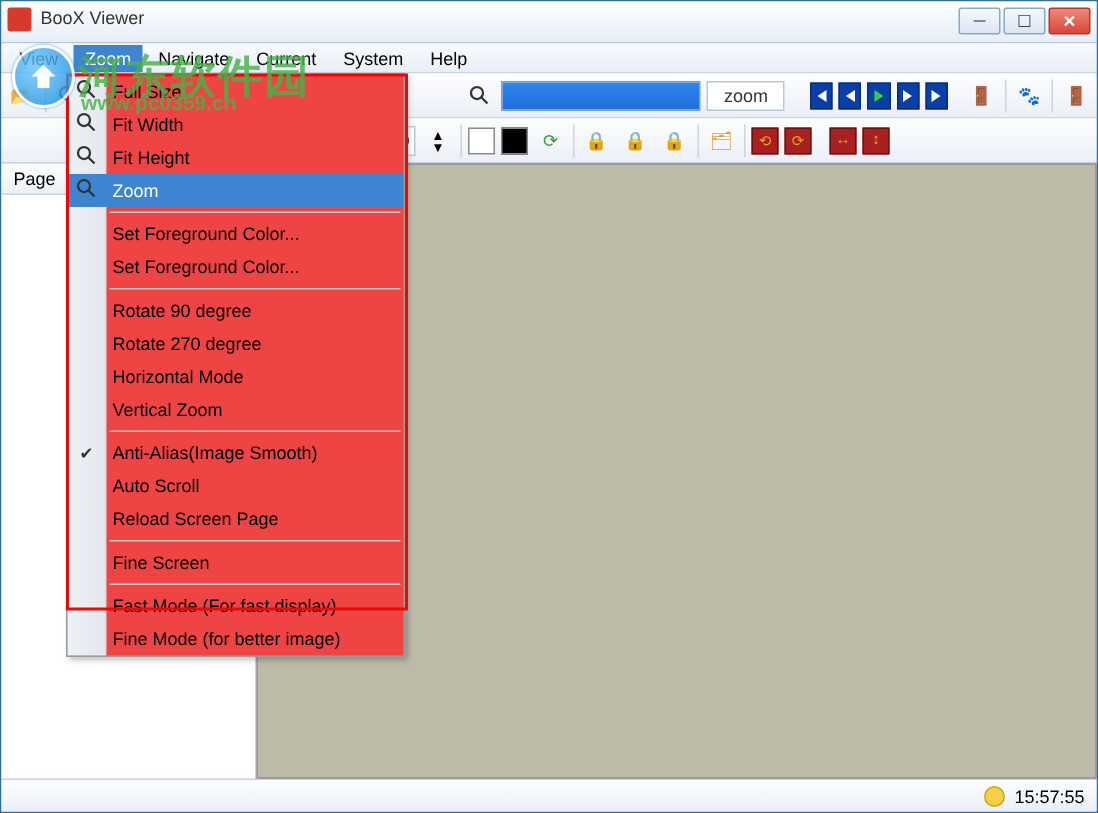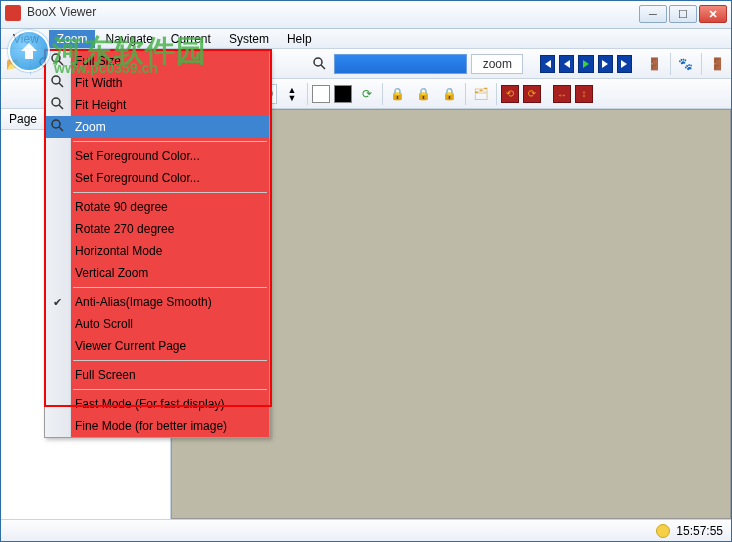--- a/index.html
+++ b/index.html
@@ -279,25 +279,25 @@
       </div>
       <div class="dd-sep"></div>
       <div class="dd-item">
         <span class="check">✔</span>
         <span>Anti-Alias(Image Smooth)</span>
       </div>
       <div class="dd-item">
         <span>Auto Scroll</span>
       </div>
       <div class="dd-item">
-        <span>Viewer Current Page</span>
-      </div>
-      <div class="dd-sep"></div>
-      <div class="dd-item">
-        <span>Full Screen</span>
+        <span>Reload Screen Page</span>
+      </div>
+      <div class="dd-sep"></div>
+      <div class="dd-item">
+        <span>Fine Screen</span>
       </div>
       <div class="dd-sep"></div>
       <div class="dd-item">
         <span>Fast Mode (For fast display)</span>
       </div>
       <div class="dd-item">
         <span>Fine Mode (for better image)</span>
       </div>
     </div>
 </div>

